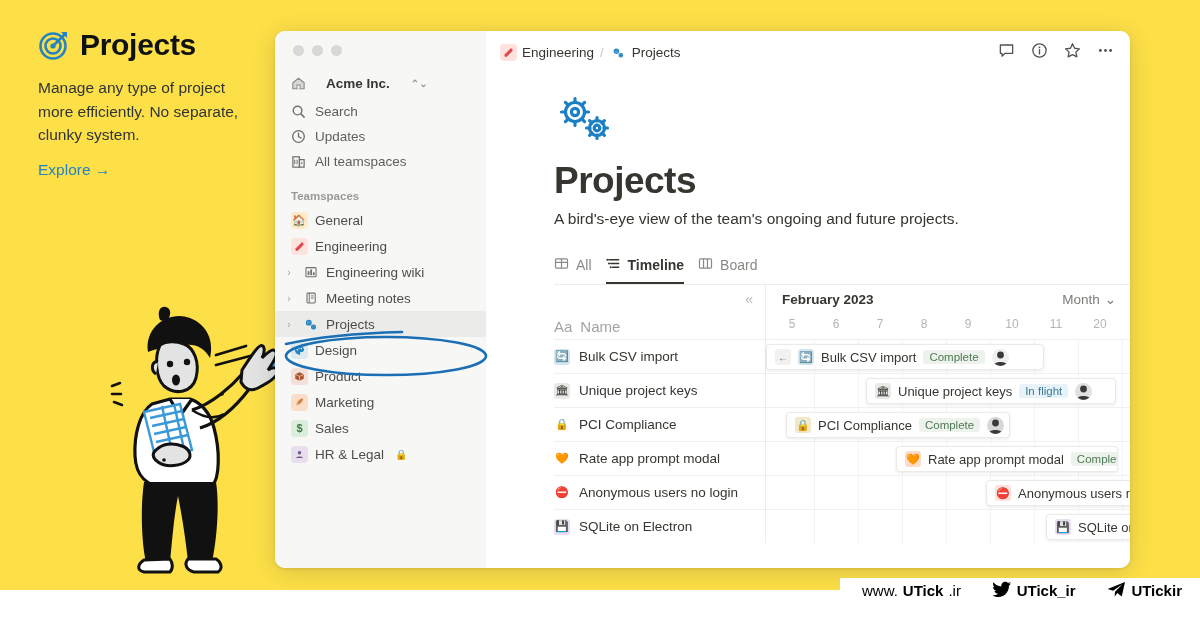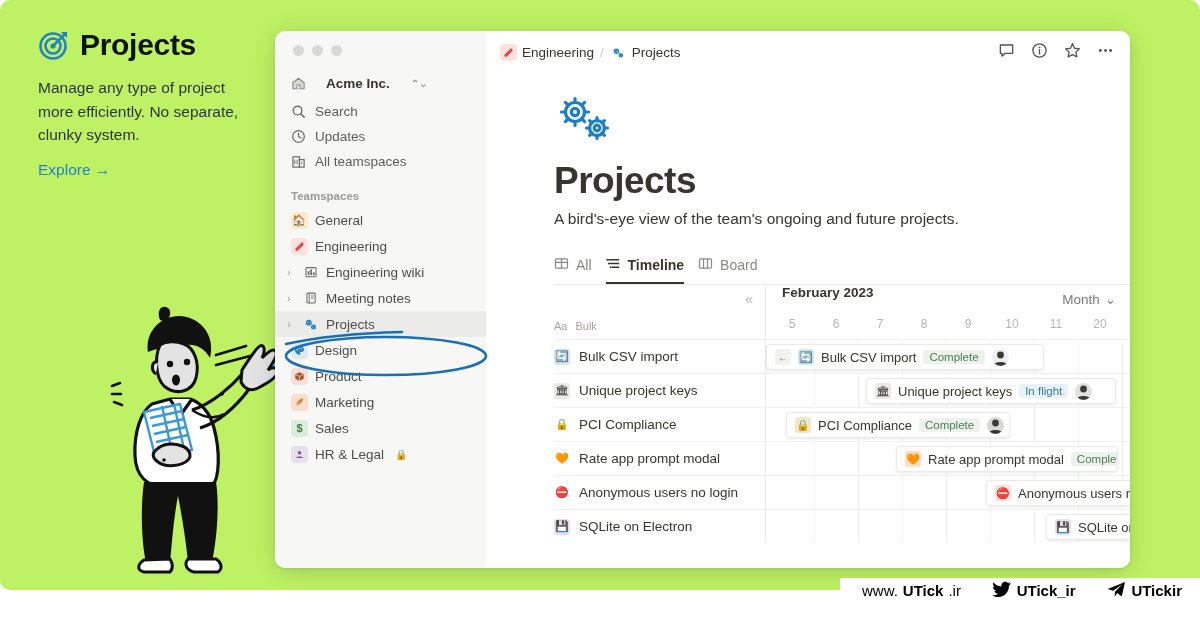--- a/index.html
+++ b/index.html
@@ -2,21 +2,21 @@
 <html><head>
 <meta charset="utf-8">
 <style>
   * { box-sizing: border-box; margin: 0; padding: 0; }
   html, body {
     width: 1200px; height: 619px;
     background: #ffffff;
     font-family: "Liberation Sans", sans-serif;
     overflow: hidden;
   }
-  .page { position: relative; width: 1200px; height: 590px; background: #bef264; border-radius: 10px; }
+  .page { position: relative; width: 1200px; height: 590px; background: #fde047; }
 
   
   .promo { position: absolute; left: 38px; top: 28px; width: 220px; }
   .promo-head { display: flex; align-items: center; gap: 10px; }
   .promo-icon { width: 32px; height: 32px; flex: 0 0 32px; }
   .promo-title { font-size: 30px; font-weight: bold; color: #101112; letter-spacing: -0.3px; }
   .promo-body {
     margin-top: 14px; font-size: 15.5px; line-height: 1.52; color: #2f3437;
   }
   .promo-link {
@@ -102,30 +102,30 @@
     font-size: 14px; color: #8a8986; border-bottom: 2px solid transparent;
   }
   .tab.active { color: #37352f; font-weight: bold; border-bottom-color: #37352f; }
 
   
   .tl { display: flex; margin-left: 68px; border-top: 1px solid #ececeb; }
   .tl-left { width: 212px; flex: 0 0 212px; border-right: 1px solid #ececeb; }
   .tl-collapse { height: 28px; display: flex; align-items: center; justify-content: flex-end; padding-right: 12px; color: #b6b5b1; font-size: 14px; }
   .tl-colhead {
     height: 26px; display: flex; align-items: center; gap: 8px;
-    font-size: 11px; color: #a5a39e;
+    font-size: 15px; color: #a5a39e;
   }
   .tl-row {
     height: 34px; display: flex; align-items: center; gap: 9px;
     border-top: 1px solid #f0f0ef; font-size: 13.5px; color: #37352f;
   }
   .row-ico { width: 16px; height: 16px; flex: 0 0 16px; border-radius: 3px; display:flex; align-items:center; justify-content:center; font-size: 11px; }
 
   .tl-right { flex: 1; position: relative; }
-  .tl-monthbar { height: 28px; display: flex; padding: 0 14px 0 16px; }
+  .tl-monthbar { height: 28px; display: flex; align-items: center; padding: 0 14px 0 16px; }
   .tl-month { font-size: 13.5px; font-weight: bold; color: #37352f; }
   .tl-scale { margin-left: auto; font-size: 13.5px; color: #7c7b78; display: flex; align-items: center; gap: 5px; }
   .tl-days { height: 26px; position: relative; }
   .tl-day { position: absolute; top: 4px; font-size: 12px; color: #b6b5b1; transform: translateX(-50%); }
   .tl-gridline { position: absolute; top: 0; bottom: 0; width: 1px; background: #f4f4f3; }
   .tl-body { position: relative; }
   .tl-lane { height: 34px; border-top: 1px solid #f0f0ef; position: relative; }
   .tl-pill {
     position: absolute; top: 4px; height: 26px; border-radius: 4px;
     background: #fff; border: 1px solid #eaeae8;
@@ -496,21 +496,21 @@
           </div>
         </div>
       </div>
 
       <div class="tl">
 
         <div class="tl-left">
           <div class="tl-collapse">«</div>
           <div class="tl-colhead">
             <span>Aa</span>
-            <span>Bulk</span>
+            <span>Name</span>
           </div>
           <div>
             <div class="tl-row">
               <span class="row-ico" style="background:#d3e5ef">🔄</span>
               <span>Bulk CSV import</span>
             </div>
             <div class="tl-row">
               <span class="row-ico" style="background:#e9e9e7">🏛</span>
               <span>Unique project keys</span>
             </div>

